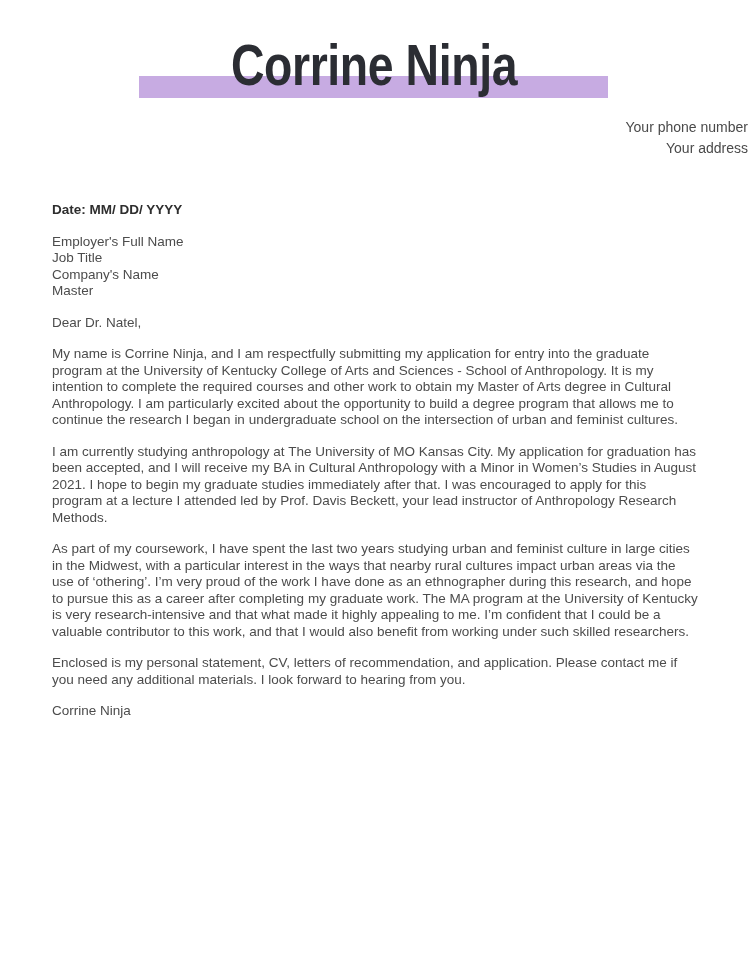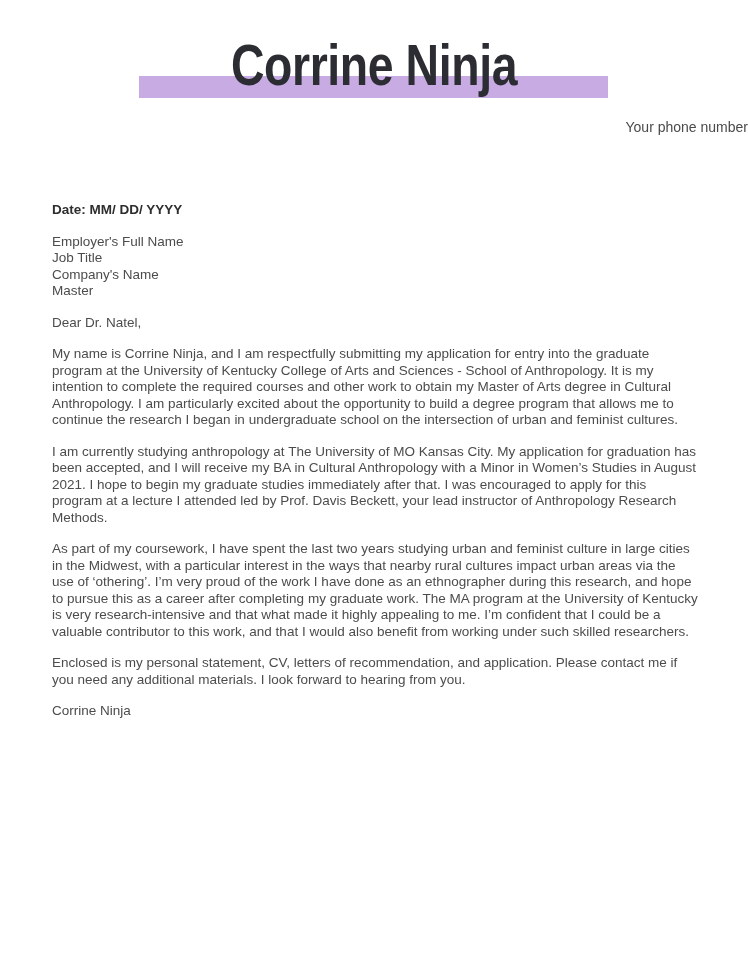--- a/index.html
+++ b/index.html
@@ -64,20 +64,21 @@
 
 <div class="page">
 
   <div class="title-wrap">
     <div class="band"></div>
     <h1 class="page-title">Corrine Ninja</h1>
   </div>
 
   <div class="contact">
     <div>Your phone number</div>
+    <div>Your address</div>
   </div>
 
   <div class="letter">
     <p class="date-line">Date: MM/ DD/ YYYY</p>
 
     <p class="recipient">
       <span style="display:block">Employer's Full Name</span>
       <span style="display:block">Job Title</span>
       <span style="display:block">Company's Name</span>
       <span style="display:block">Master</span>

